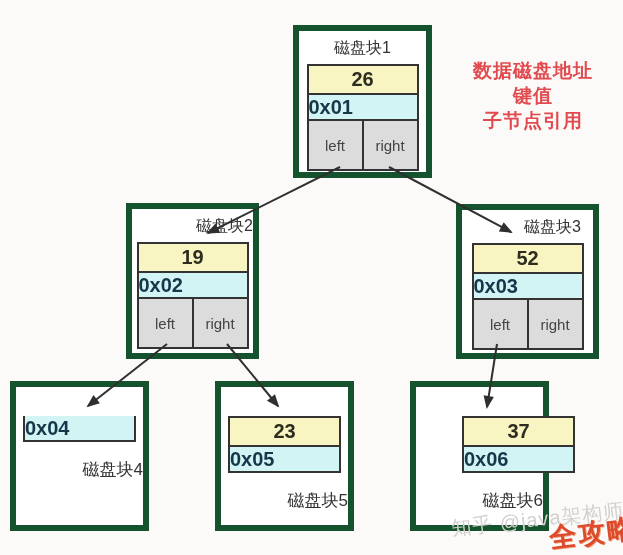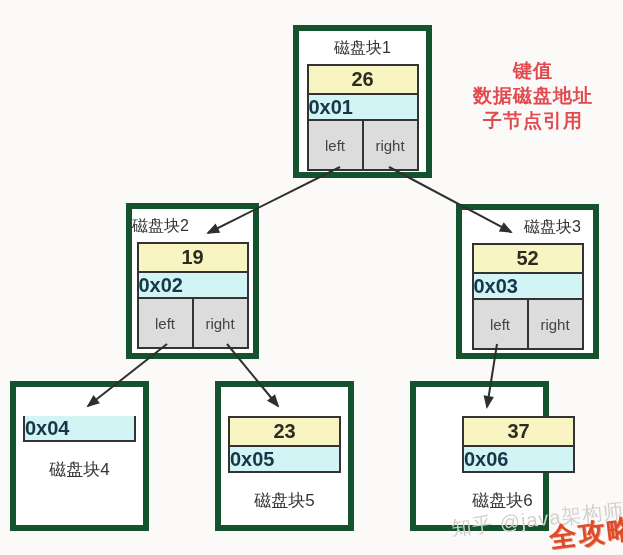--- a/index.html
+++ b/index.html
@@ -22,21 +22,21 @@
     border: 6px solid #14532d;
     box-sizing: border-box;
   }
   .node-title {
     font-size: 16px;
     color: #333333;
     padding-top: 7px;
     text-align: center;
     white-space: nowrap;
   }
-  .title-left  { text-align: left;  }
+  .title-left  { text-align: right;  padding-left: 10px; }
   .title-right { text-align: right; padding-right: 12px; }
 
   .record { width: 112px; margin: 5px auto 8px auto; }
 
   .row-key {
     height: 27px; line-height: 27px;
     background: #f8f5c3;
     border: 2px solid #333333;
     text-align: center;
     font-size: 20px; font-weight: bold;
@@ -59,21 +59,21 @@
     flex: 1;
     background: #dcdcdc;
     display: flex; align-items: center; justify-content: center;
     font-size: 15px; color: #444444;
   }
   .ptr-cell + .ptr-cell { border-left: 2px solid #333333; }
 
   .leaf-record { width: 113px; margin: 29px auto 0 auto; }
   .leaf-title {
     margin-top: 16px;
-    text-align: center;
+    text-align: right;
     font-size: 17px;
     color: #333333;
   }
 
   
   .legend {
     position: absolute;
     left: 443px; top: 58px; width: 180px;
     text-align: center;
     color: #e14b50;
@@ -168,22 +168,22 @@
 
   <div class="node" style="left:410px; top:381px; width:139px; height:150px;padding-left:46px;">
     <div class="record leaf-record">
       <div class="row-key">37</div>
       <div class="row-addr">0x06</div>
     </div>
     <div class="leaf-title">磁盘块6</div>
   </div>
 
   <div class="legend">
+    <div>数据磁盘地址</div>
     <div>键值</div>
-    <div>数据磁盘地址</div>
     <div>子节点引用</div>
   </div>
 
   <svg class="arrows" viewBox="0 0 623 555">
     <defs>
       <marker id="ah" viewBox="0 0 10 10" refX="8.5" refY="5" markerUnits="userSpaceOnUse" markerWidth="15" markerHeight="13" orient="auto">
         <path d="M0,1 L10,5 L0,9 Z" fill="#2f2f2f"></path>
       </marker>
     </defs>
     <line x1="340" y1="167" x2="208" y2="233" stroke="#2f2f2f" stroke-width="2" marker-end="url(#ah)"></line>

